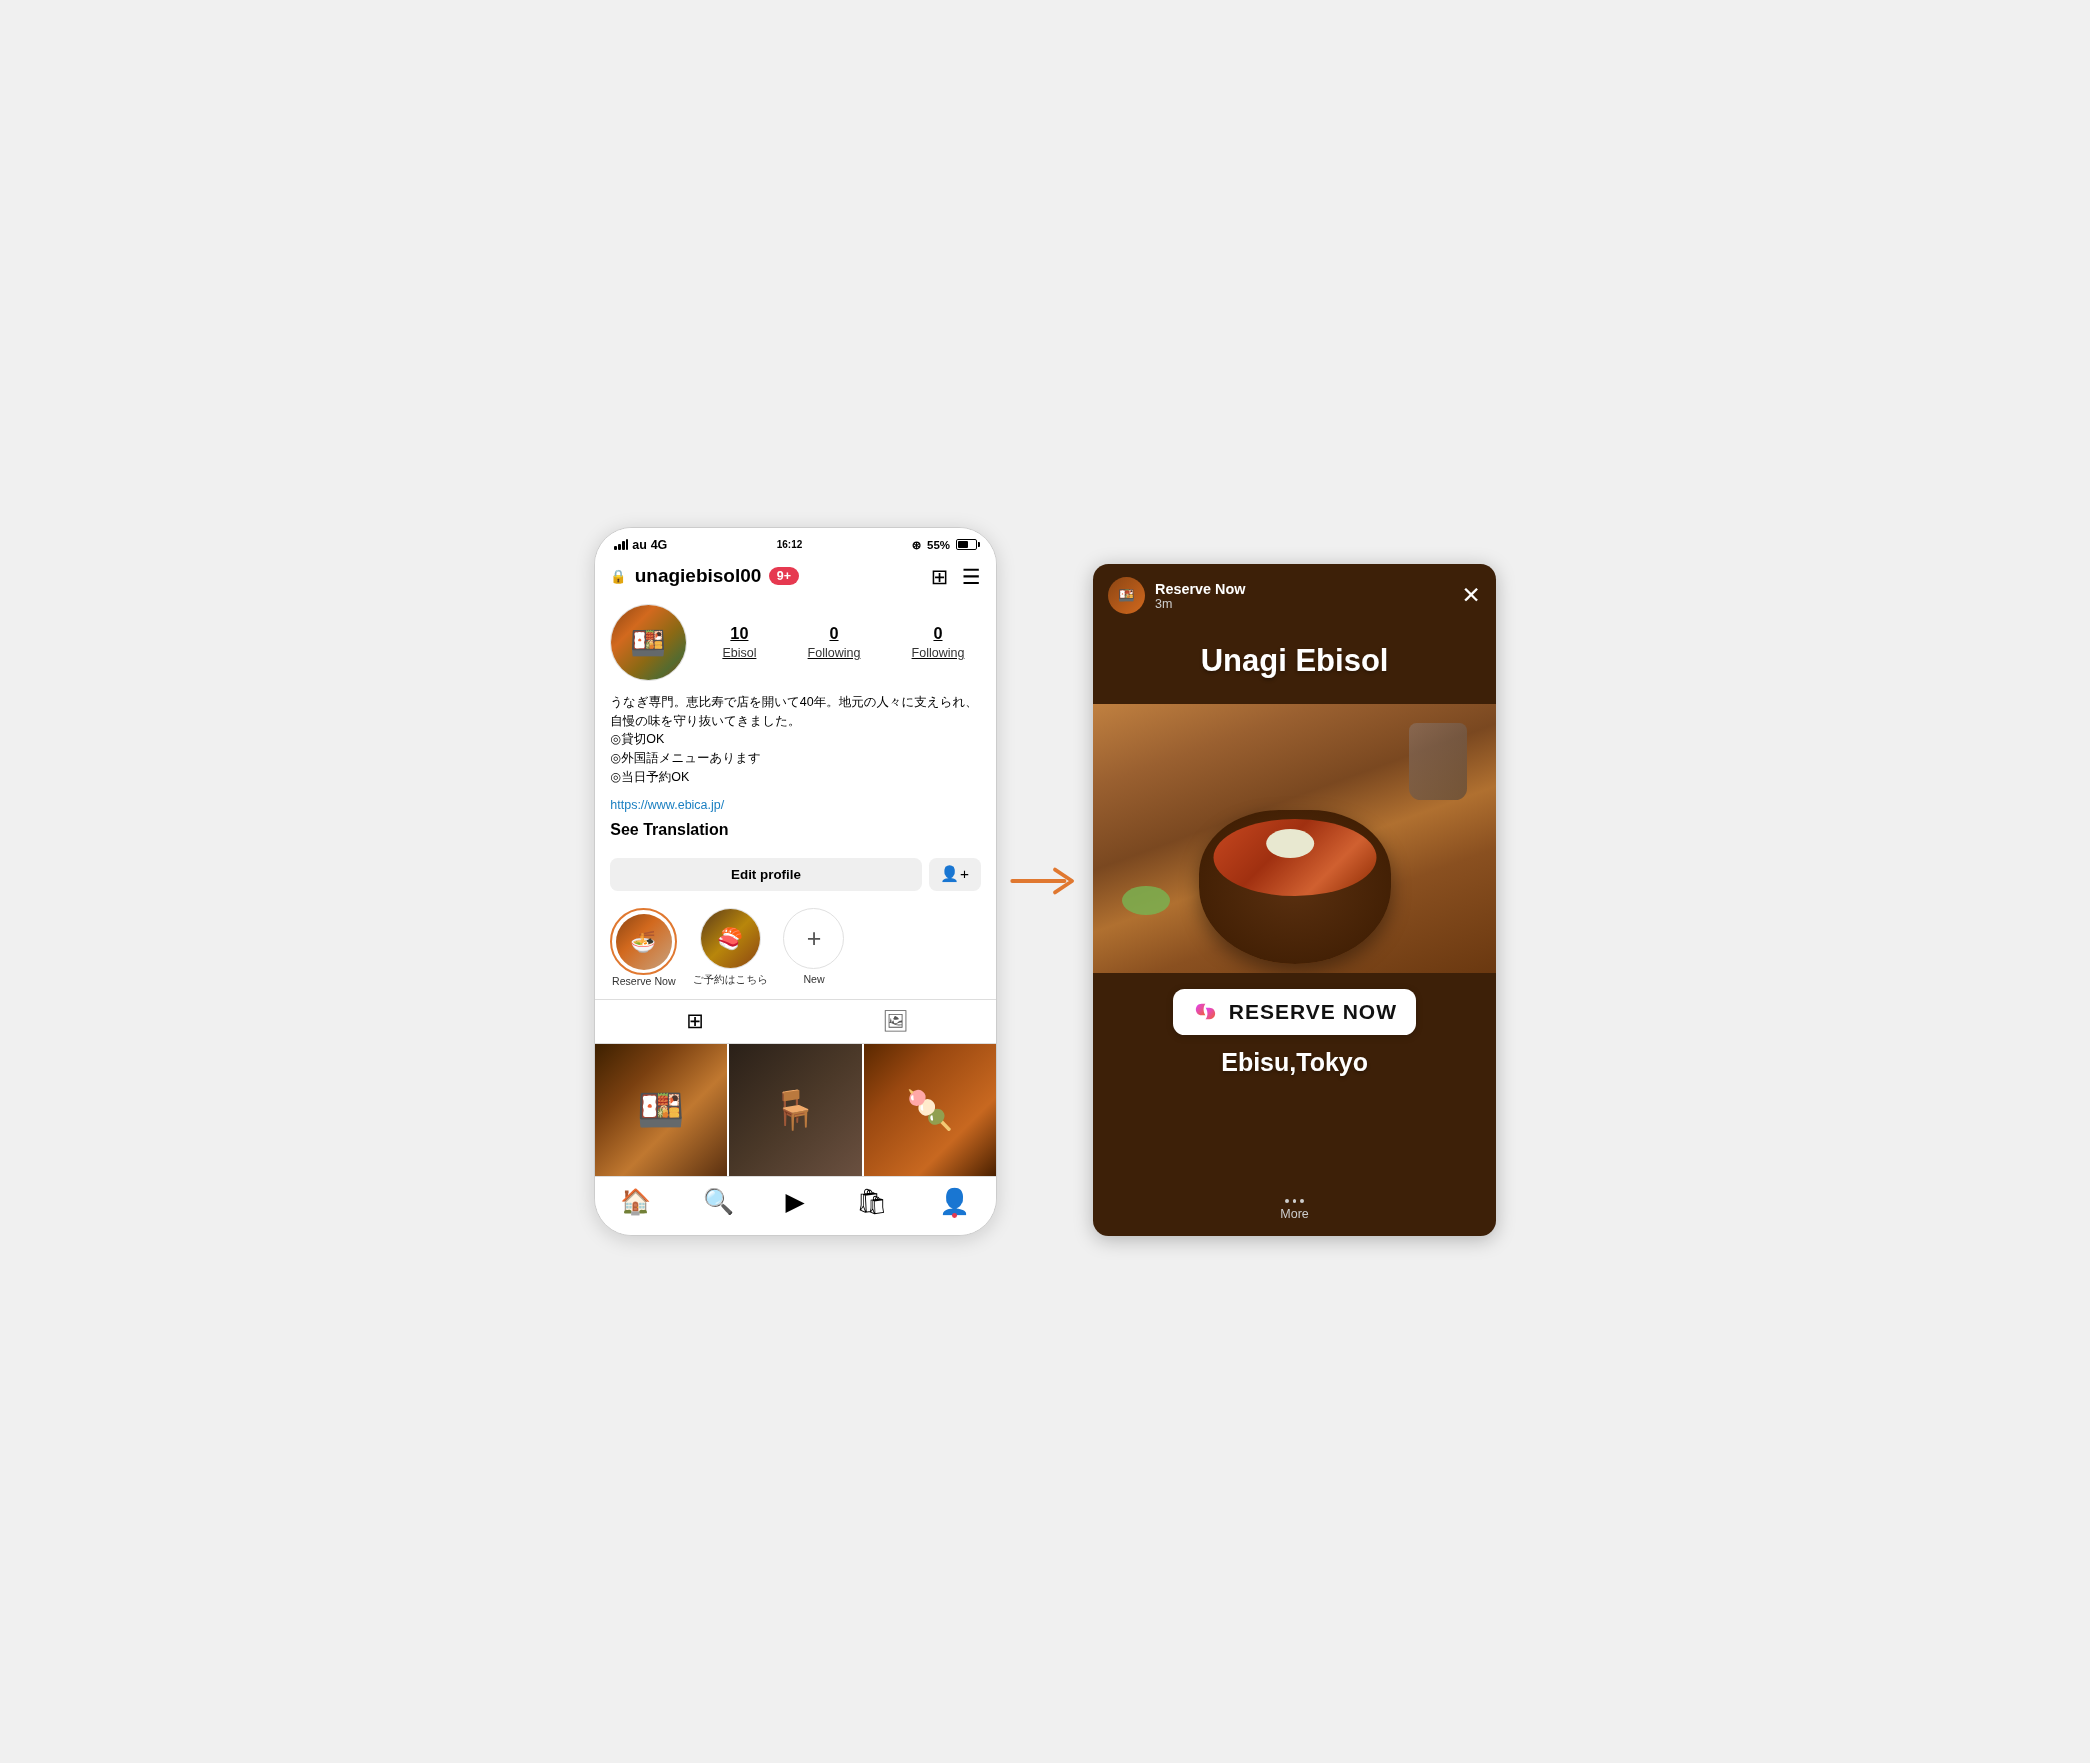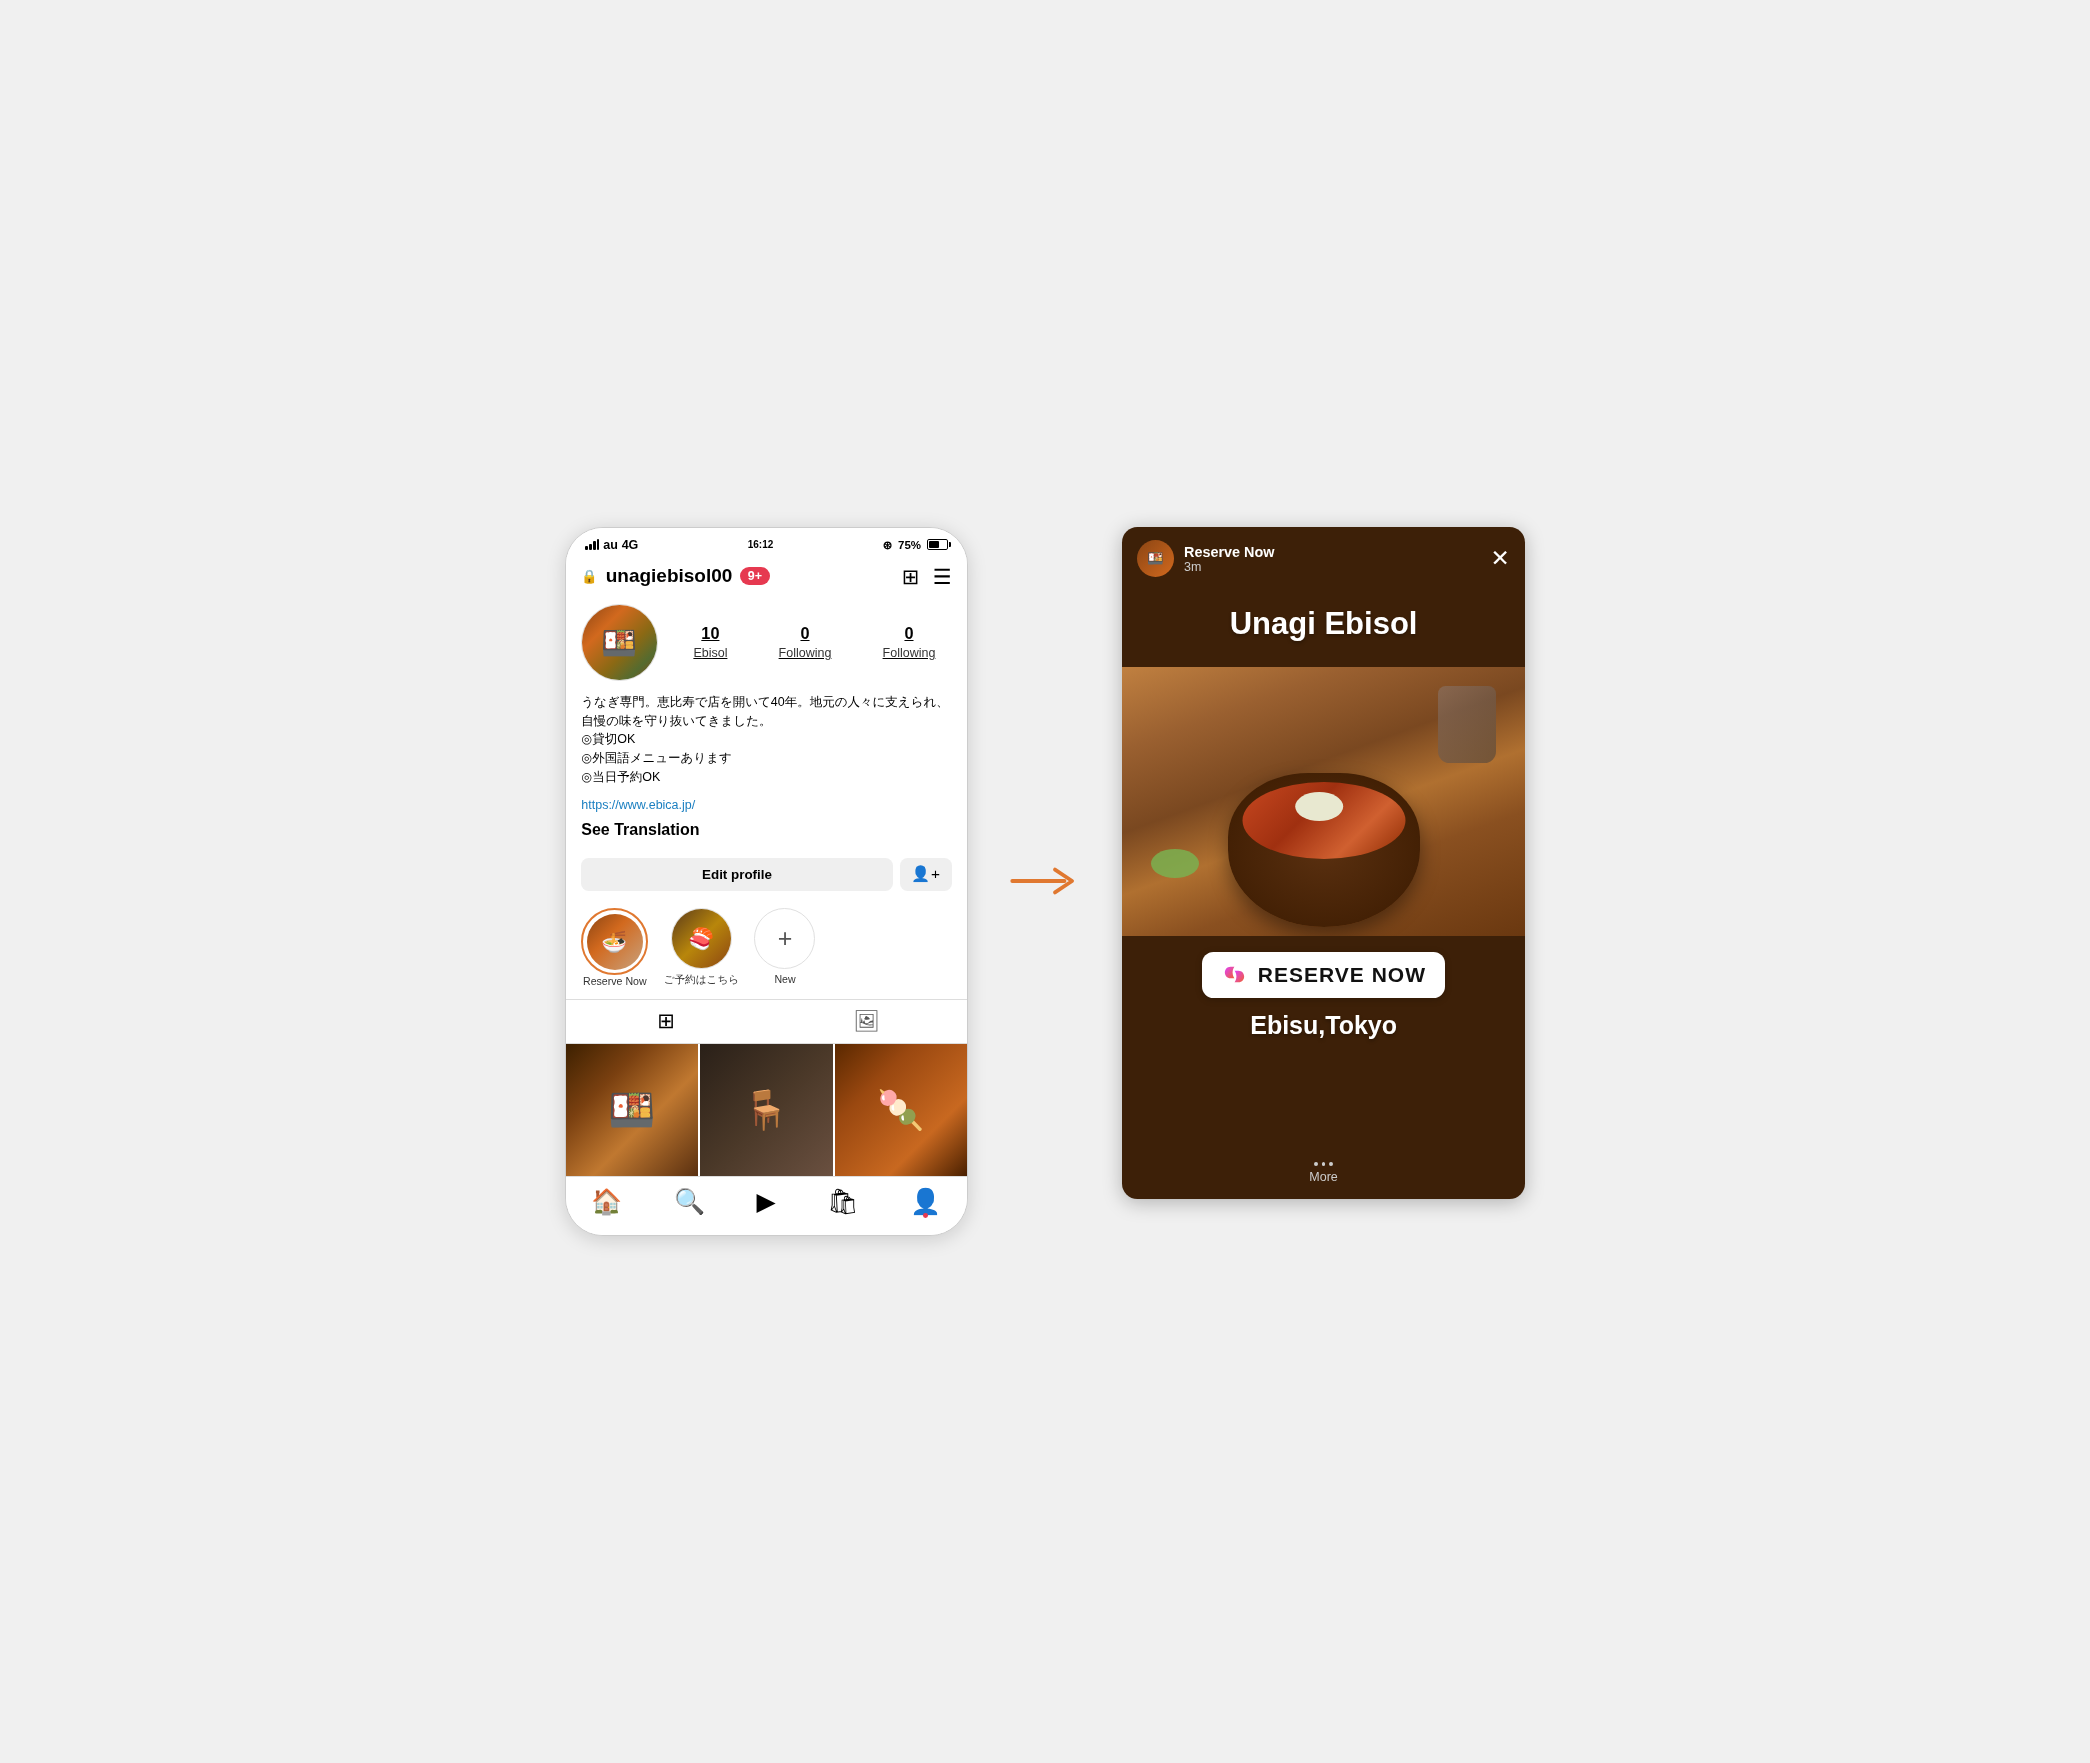--- a/index.html
+++ b/index.html
@@ -7,22 +7,21 @@
       background: #f0f0f0;
       display: flex;
       justify-content: center;
       align-items: center;
       min-height: 100vh;
       font-family: -apple-system, BlinkMacSystemFont, 'Segoe UI', sans-serif;
       padding: 19px;
     }
     .container {
       display: flex;
-      gap: 29px;
-      align-items: flex-start;
+      align-items: flex-end;
     }
 
     
     .phone {
       width: 403px;
       background: #fff;
       border-radius: 38px;
       border: 1.9px solid #ccc;
       overflow: hidden;
       box-shadow: 0 3.8px 19px rgba(0,0,0,0.15);
@@ -483,21 +482,21 @@
           <div class="bar" style="height:5.8px"></div>
           <div class="bar" style="height:8.6px"></div>
           <div class="bar" style="height:10.6px"></div>
         </div>
         <span>au</span>
         <span>4G</span>
       </div>
       <div class="status-center">16:12</div>
       <div class="status-right">
         <span>⊛</span>
-        <span>75%</span>
+        <span>55%</span>
         <div class="battery">
           <div class="battery-fill"></div>
         </div>
       </div>
     </div>
 
     <div class="profile-header">
       <div class="username-area">
         <span class="lock-icon">🔒</span>
         <span class="username">unagiebisol00</span>

